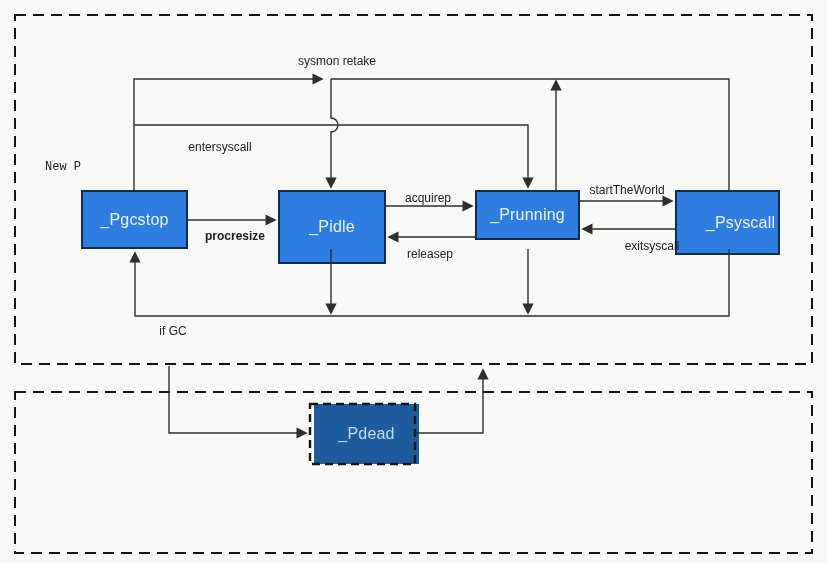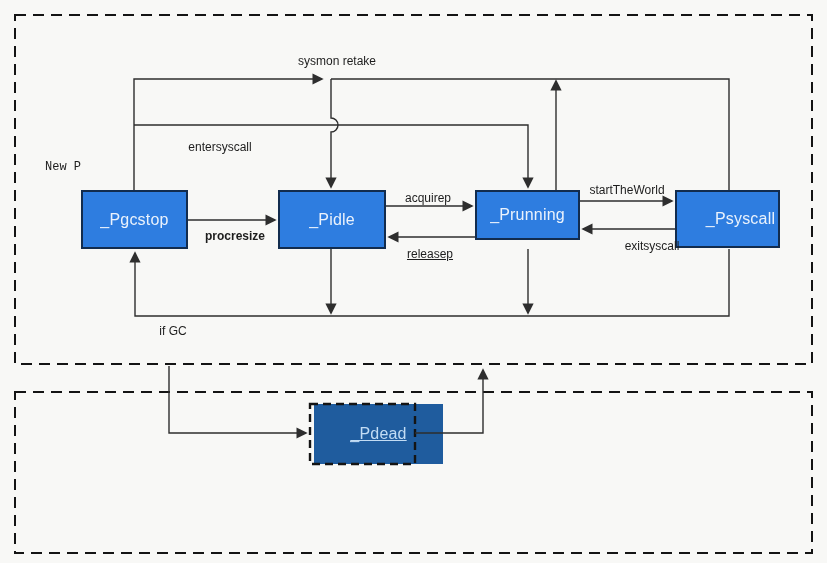--- a/index.html
+++ b/index.html
@@ -59,27 +59,27 @@
   .dead-border { fill: none; stroke: var(--region_border); stroke-width: 2.4; stroke-dasharray: 8 5; }
   .ahfill { fill: var(--line); }
 </style>
 </head>
 <body>
 
 <div class="canvas">
 
   <div class="node" style="left:81px; top:190px; width:107px; height:59px;">_Pgcstop</div>
 
-  <div class="node" style="left:278px; top:190px; width:108px; height:59px;">_Pidle</div>
+  <div class="node" style="left:278px; top:190px; width:108px; height:74px;">_Pidle</div>
 
   <div class="node" style="left:475px; top:190px; width:105px; height:50px;">_Prunning</div>
 
-  <div class="node" style="left:675px; top:190px; width:105px; height:58px;padding-left:26px;">_Psyscall</div>
+  <div class="node" style="left:675px; top:190px; width:105px; height:65px;padding-left:26px;">_Psyscall</div>
 
-  <div class="node dead" style="left:314px; top:404px; width:129px; height:60px;text-decoration:underline;">_Pdead</div>
+  <div class="node dead" style="left:314px; top:404px; width:105px; height:60px;">_Pdead</div>
 
   <svg class="wires" viewBox="0 0 827 563">
     <defs>
       <marker id="ah" viewBox="0 0 10 10" refX="8.5" refY="5" markerWidth="8" markerHeight="8" orient="auto-start-reverse">
         <path d="M0,0 L10,5 L0,10 z" class="ahfill"></path>
       </marker>
     </defs>
 
     <rect x="15" y="15" width="797" height="349" class="region"></rect>
     <rect x="15" y="392" width="797" height="161" class="region"></rect>
@@ -119,21 +119,21 @@
   <div class="edge-label" style="left:337px; top:61px;">sysmon retake</div>
 
   <div class="edge-label" style="left:220px; top:147px;">entersyscall</div>
 
   <div class="edge-label" style="left:63px; top:167px;font-family:Liberation Mono, monospace;">New P</div>
 
   <div class="edge-label" style="left:235px; top:236px;font-weight:bold;">procresize</div>
 
   <div class="edge-label" style="left:428px; top:186px;margin-top:12px;">acquirep</div>
 
-  <div class="edge-label" style="left:430px; top:254px;text-decoration:underline;">releasep</div>
+  <div class="edge-label" style="left:430px; top:254px;">releasep</div>
 
   <div class="edge-label" style="left:627px; top:190px;">startTheWorld</div>
 
   <div class="edge-label" style="left:652px; top:246px;">exitsyscall</div>
 
   <div class="edge-label" style="left:173px; top:331px;">if GC</div>
 
 </div>
 
 </body></html>

